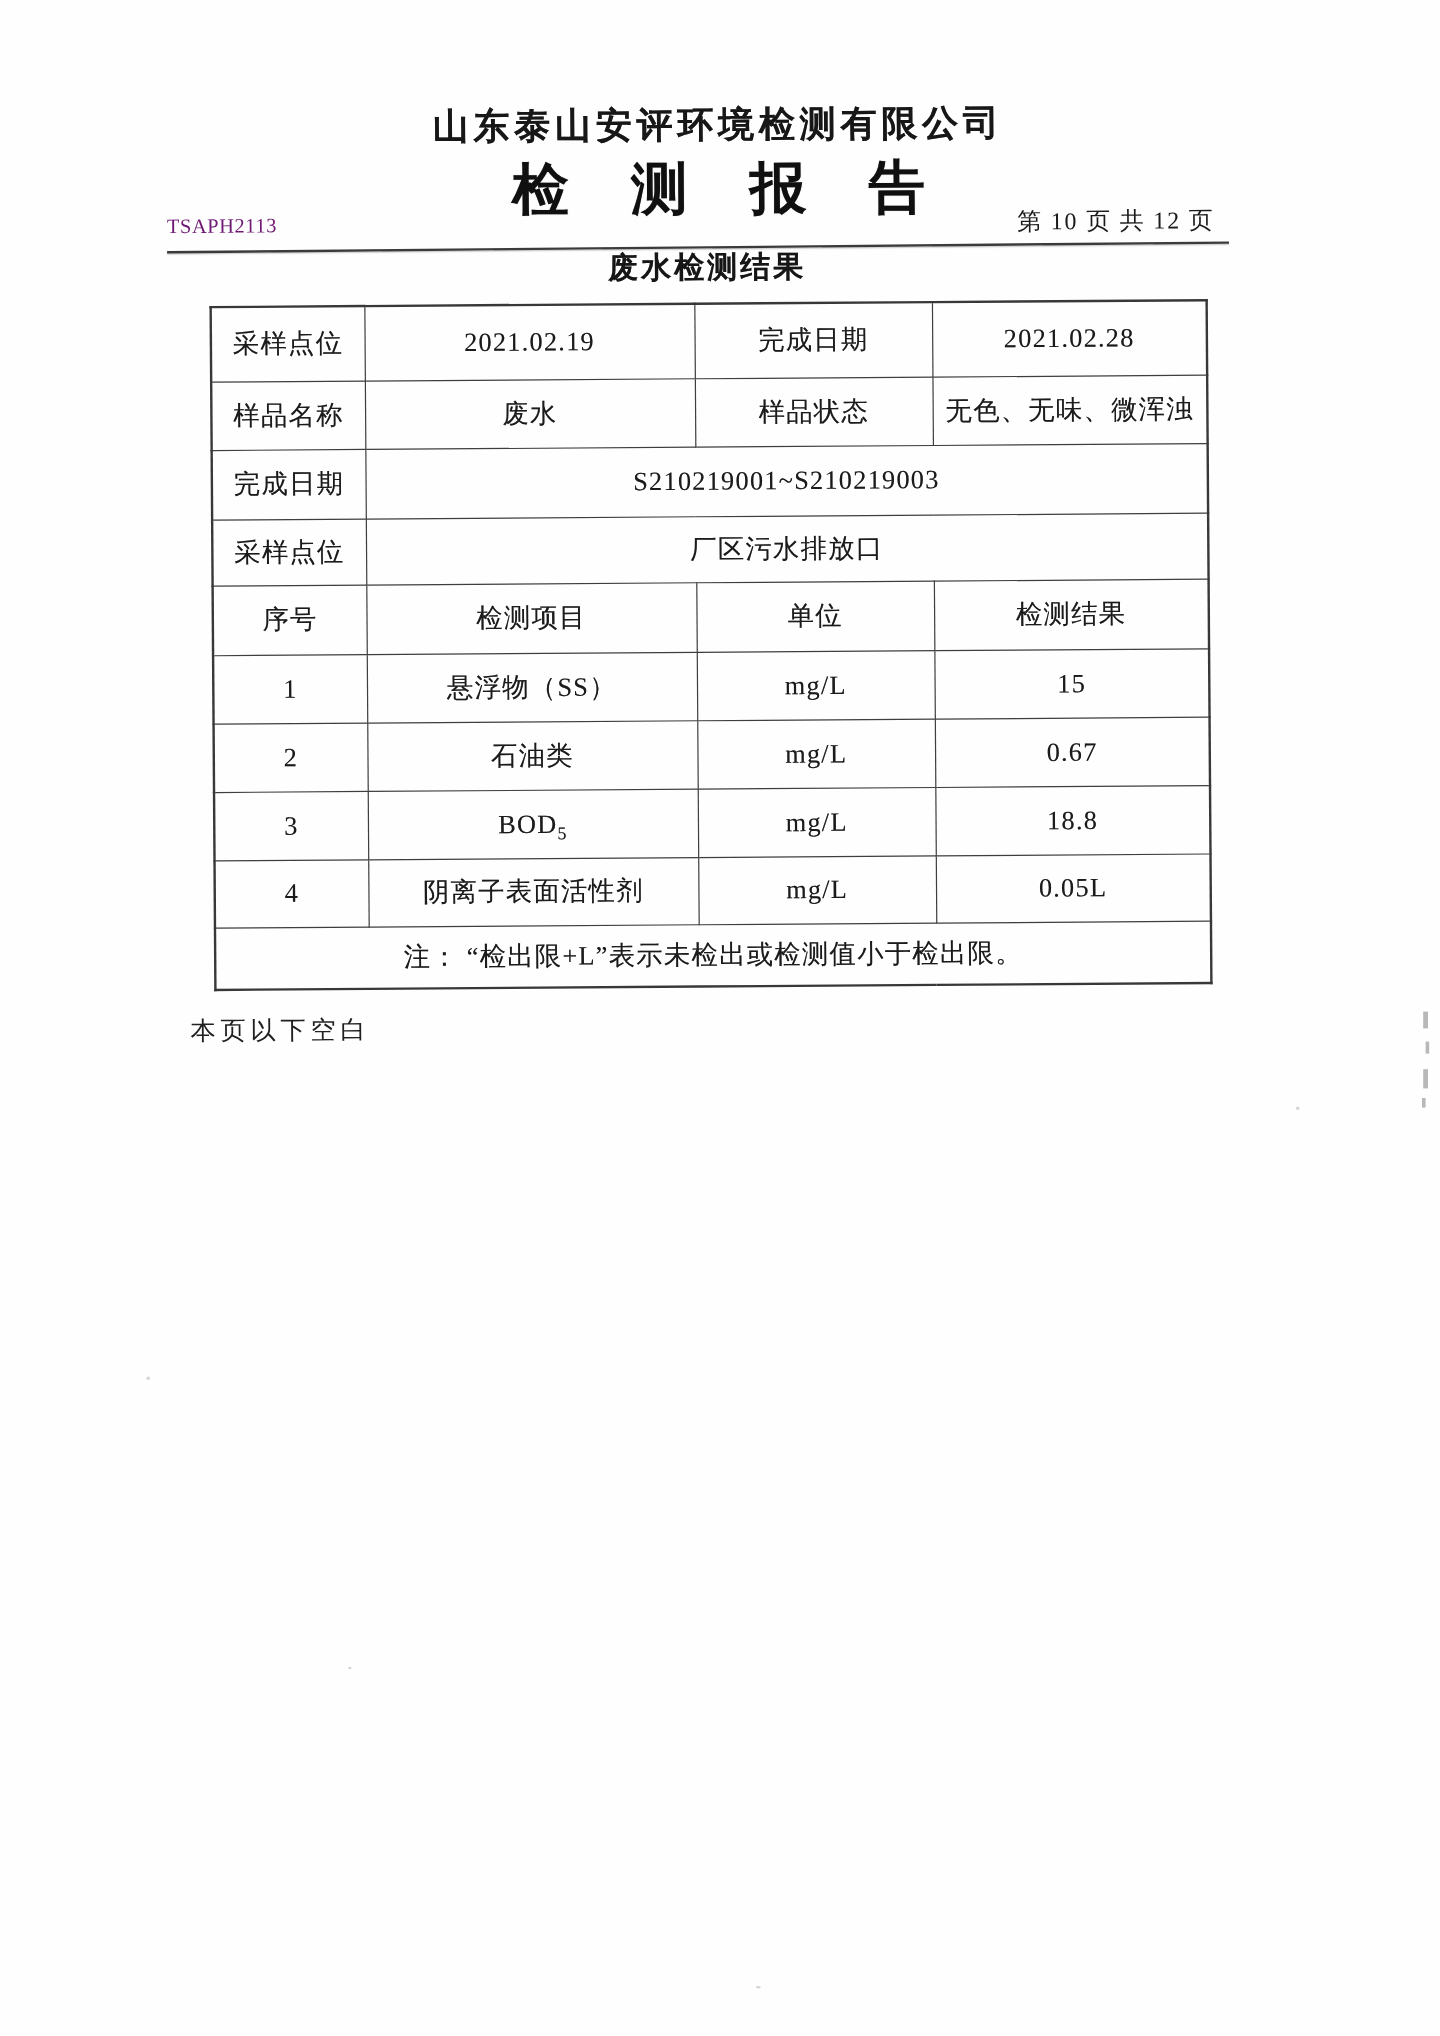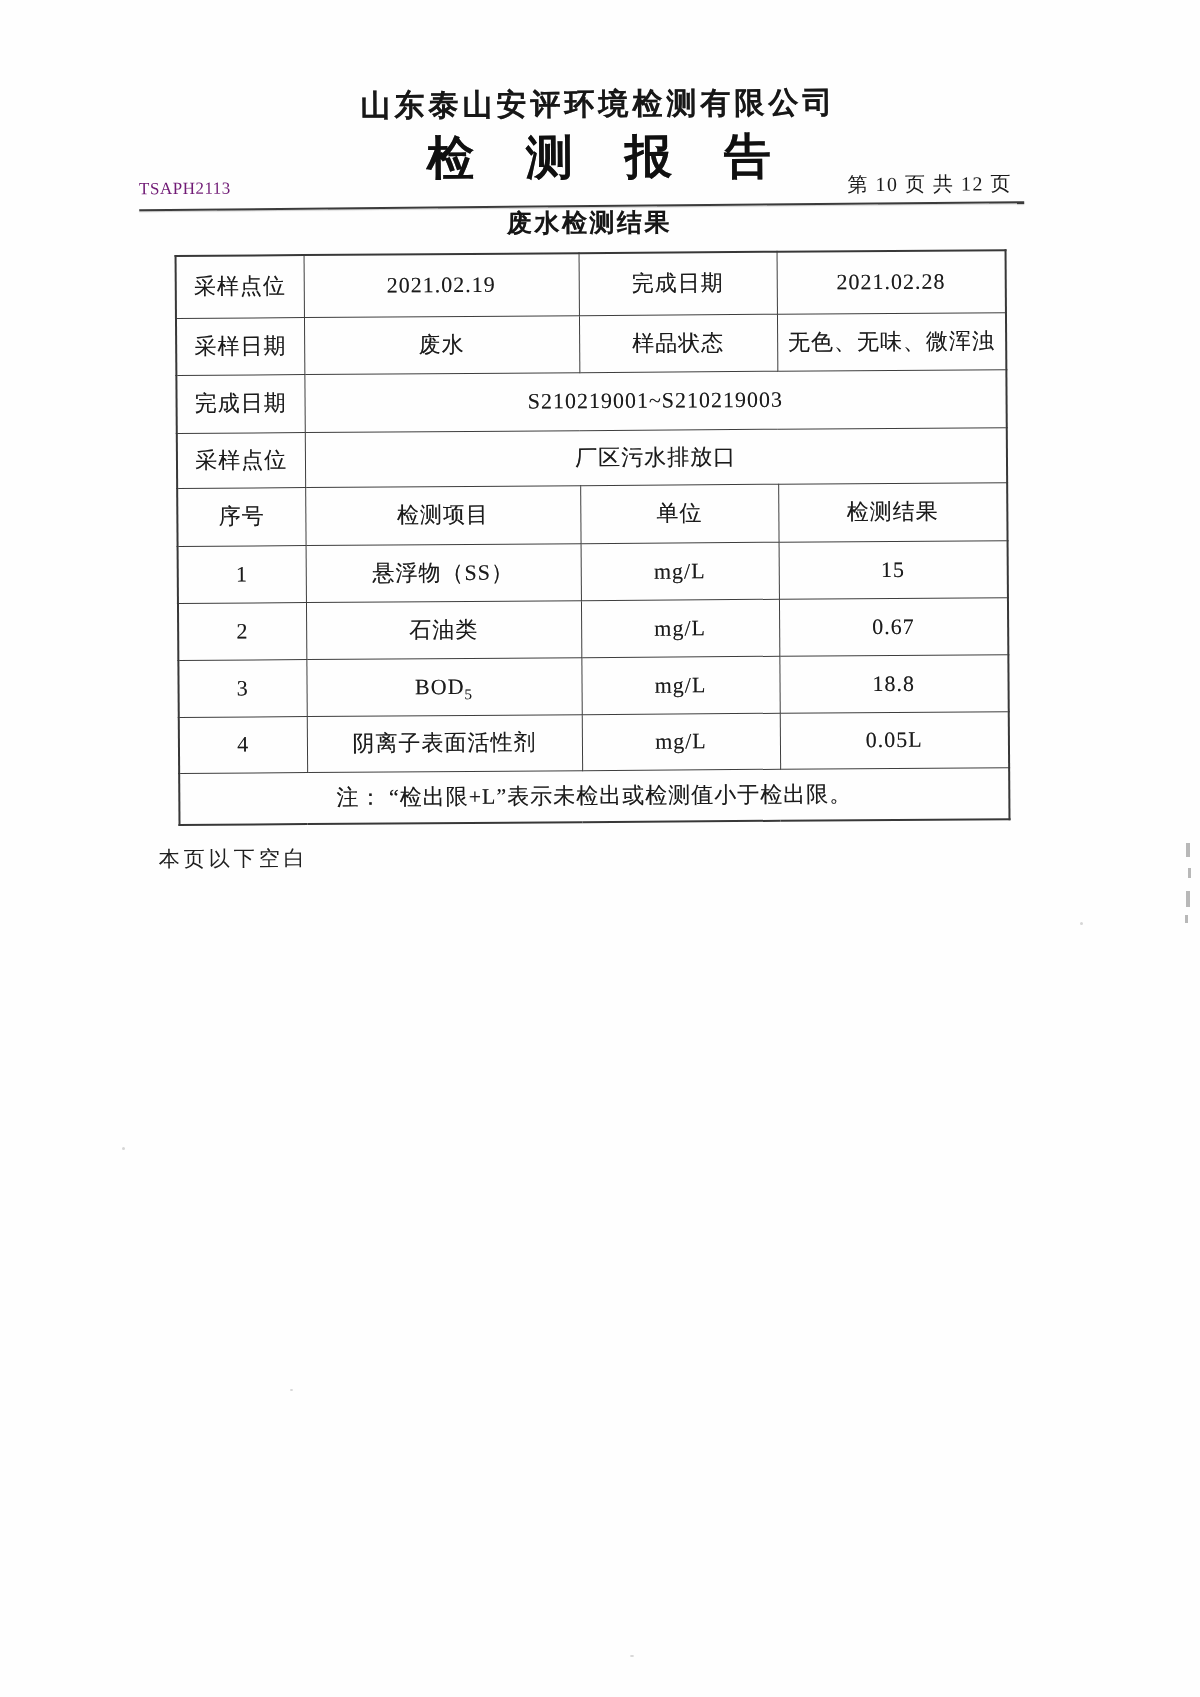--- a/index.html
+++ b/index.html
@@ -178,21 +178,21 @@
           <col class="c4">
         </colgroup>
       <tbody>
         <tr class="r1">
           <td>采样点位</td>
           <td class="val">2021.02.19</td>
           <td>完成日期</td>
           <td class="val">2021.02.28</td>
         </tr>
         <tr class="r2">
-          <td>采样日期</td>
+          <td>样品名称</td>
           <td>废水</td>
           <td>样品状态</td>
           <td>无色、无味、微浑浊</td>
         </tr>
         <tr class="r3">
           <td>完成日期</td>
           <td class="val" colspan="3">S210219001~S210219003</td>
         </tr>
         <tr class="r4">
           <td>采样点位</td>

